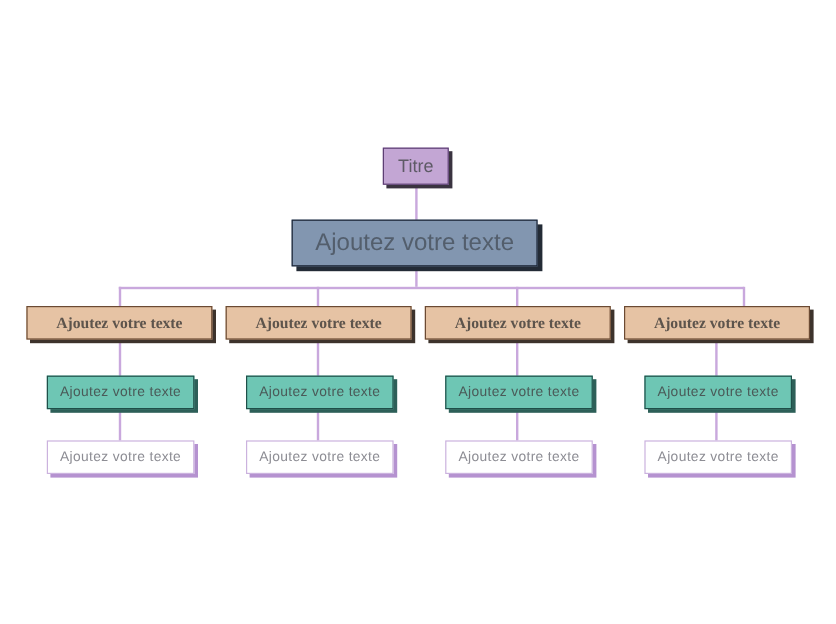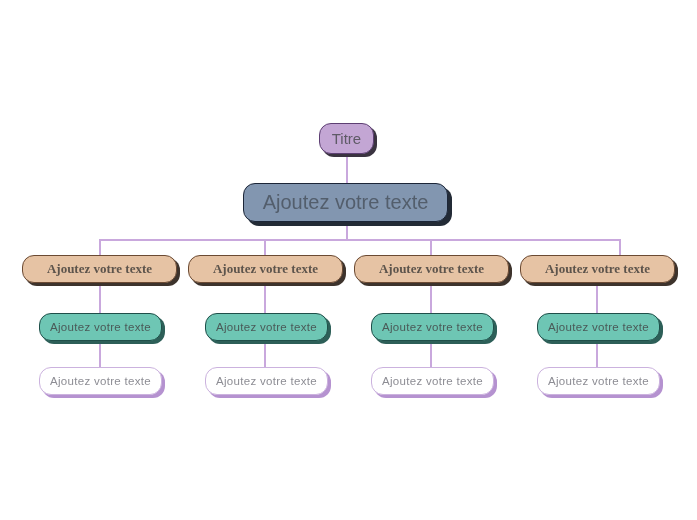--- a/index.html
+++ b/index.html
@@ -28,21 +28,20 @@
   
   .node {
     position: absolute;
     box-sizing: border-box;
     display: flex;
     align-items: center;
     justify-content: center;
     text-align: right;
     z-index: 3;
     white-space: nowrap;
-    border-radius: 12px;
   }
 
   
   .node-title {
     background: #c3a6d4;
     border: 1px solid #5d3f73;
     color: #5e5a66;
     font-size: 15px;
     box-shadow: 3px 3px 0 0 #3a3340;
   }

